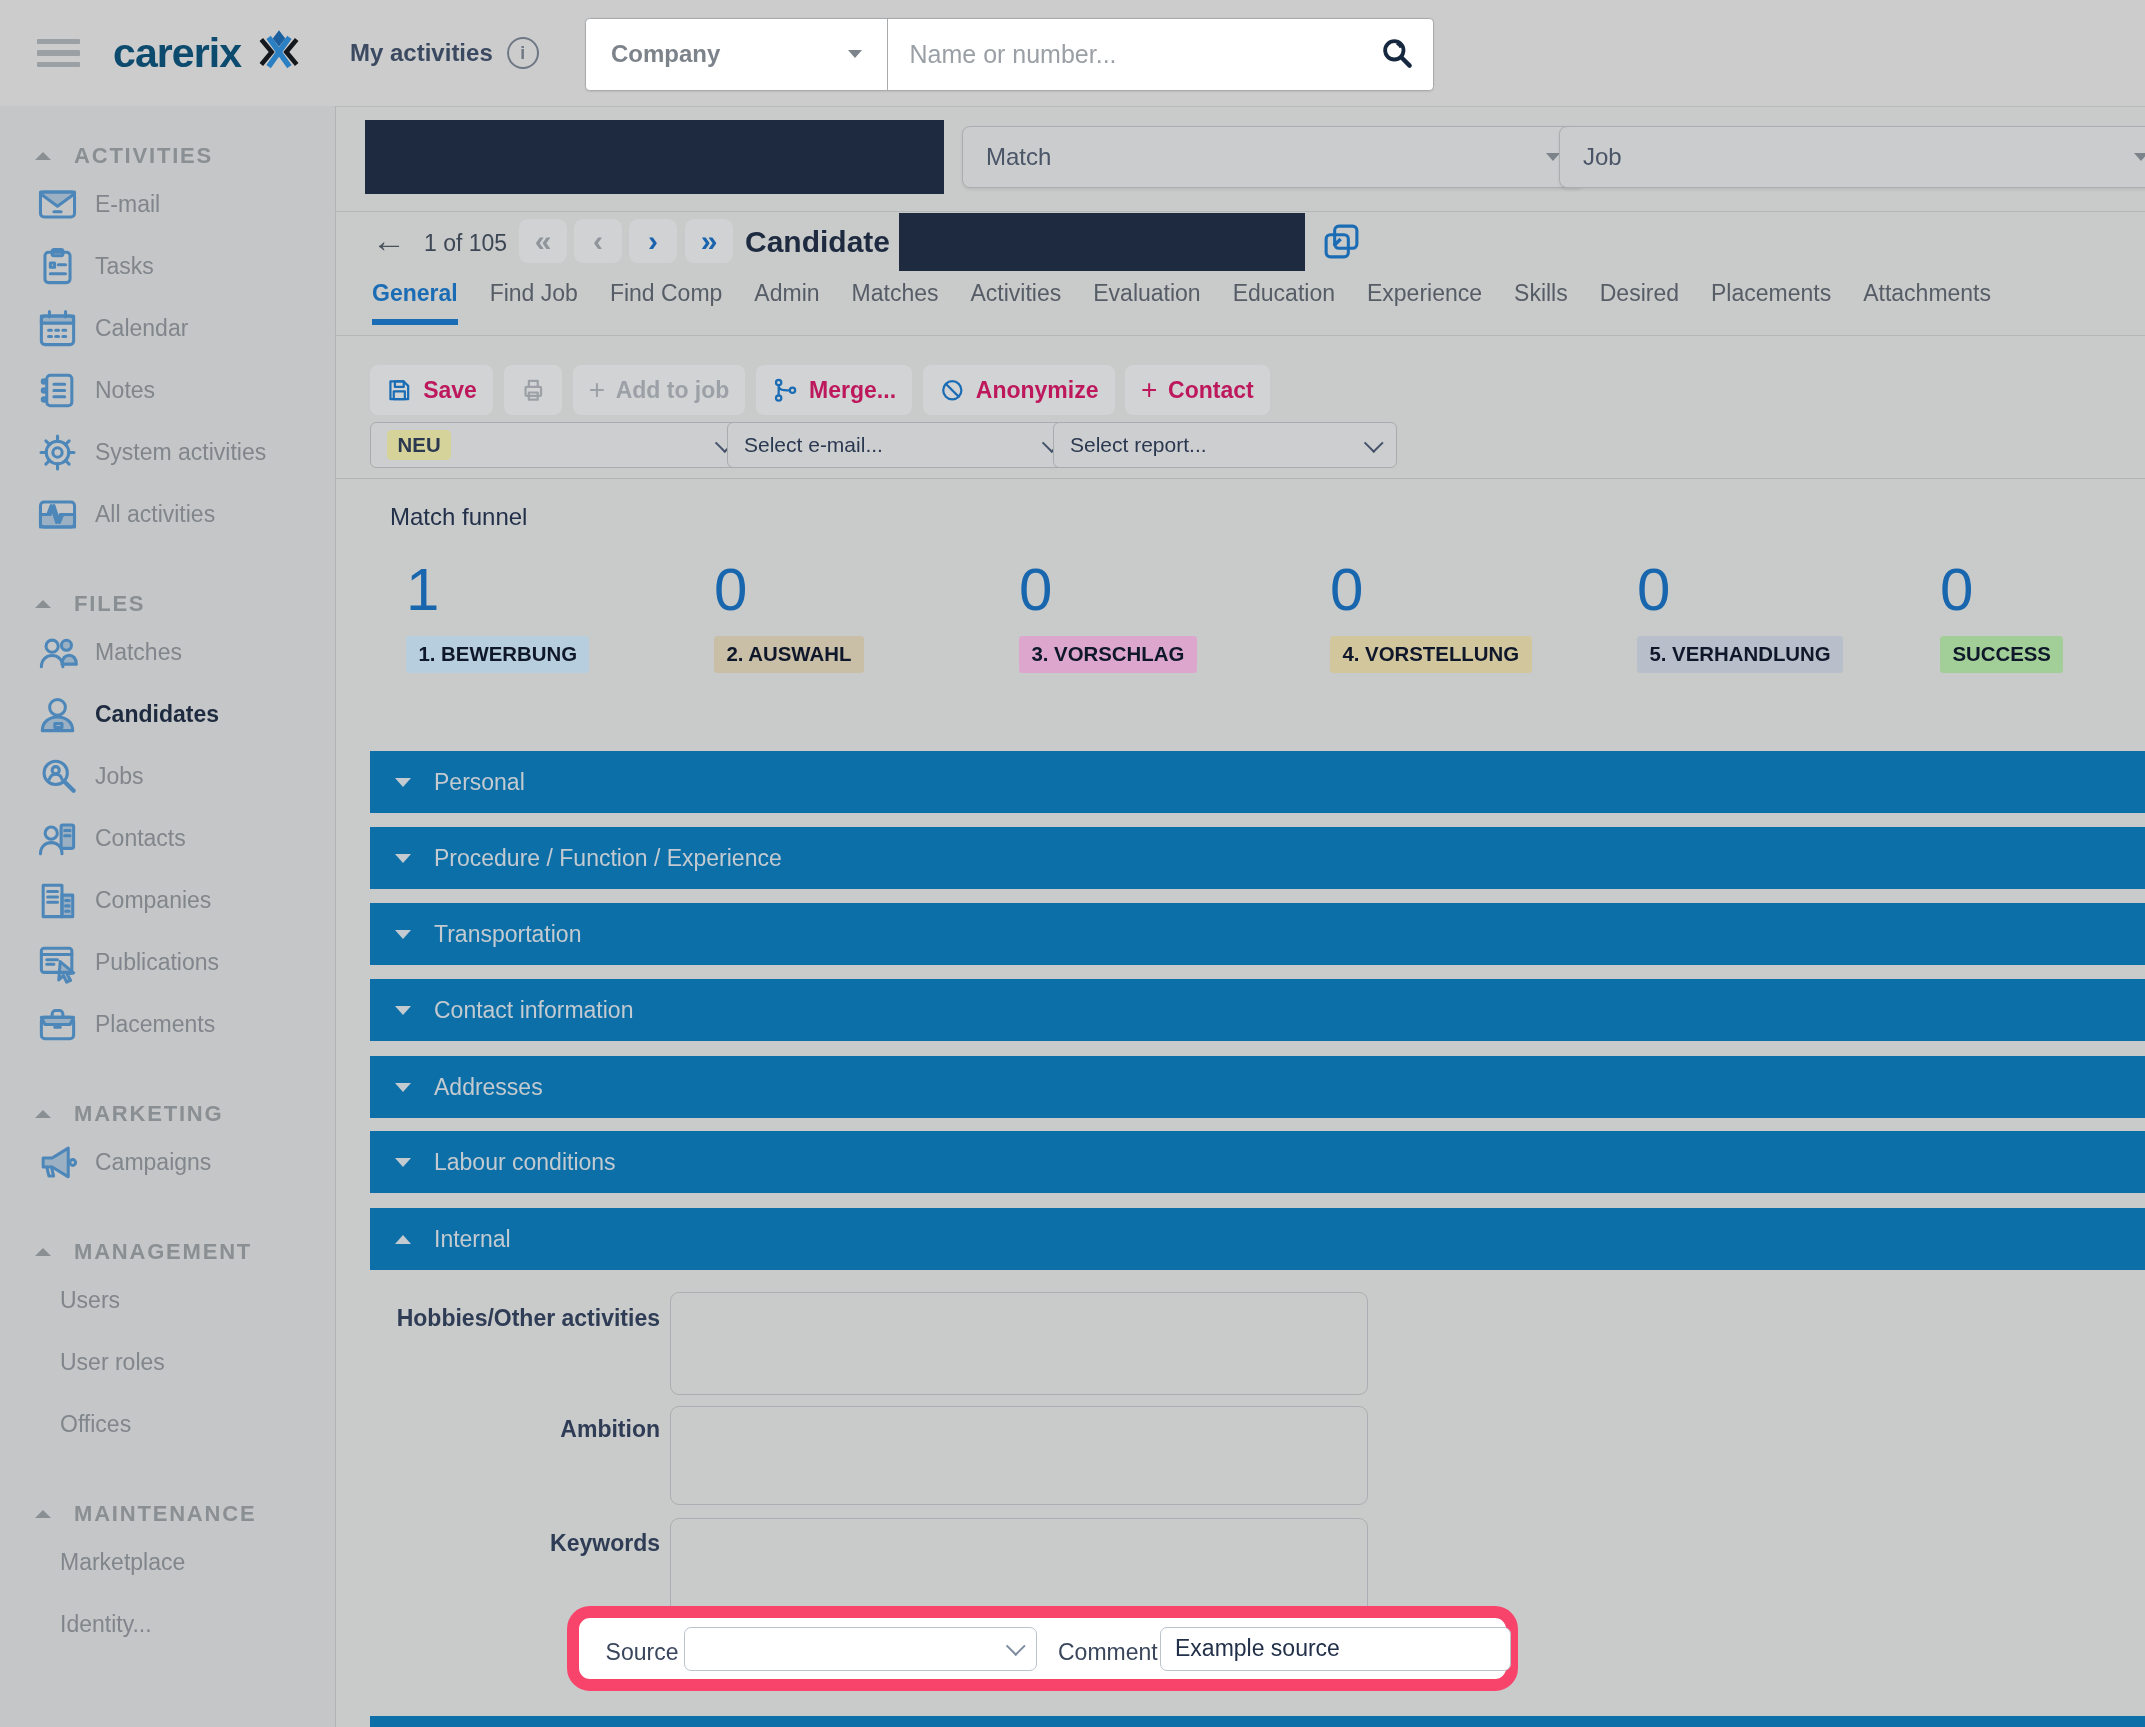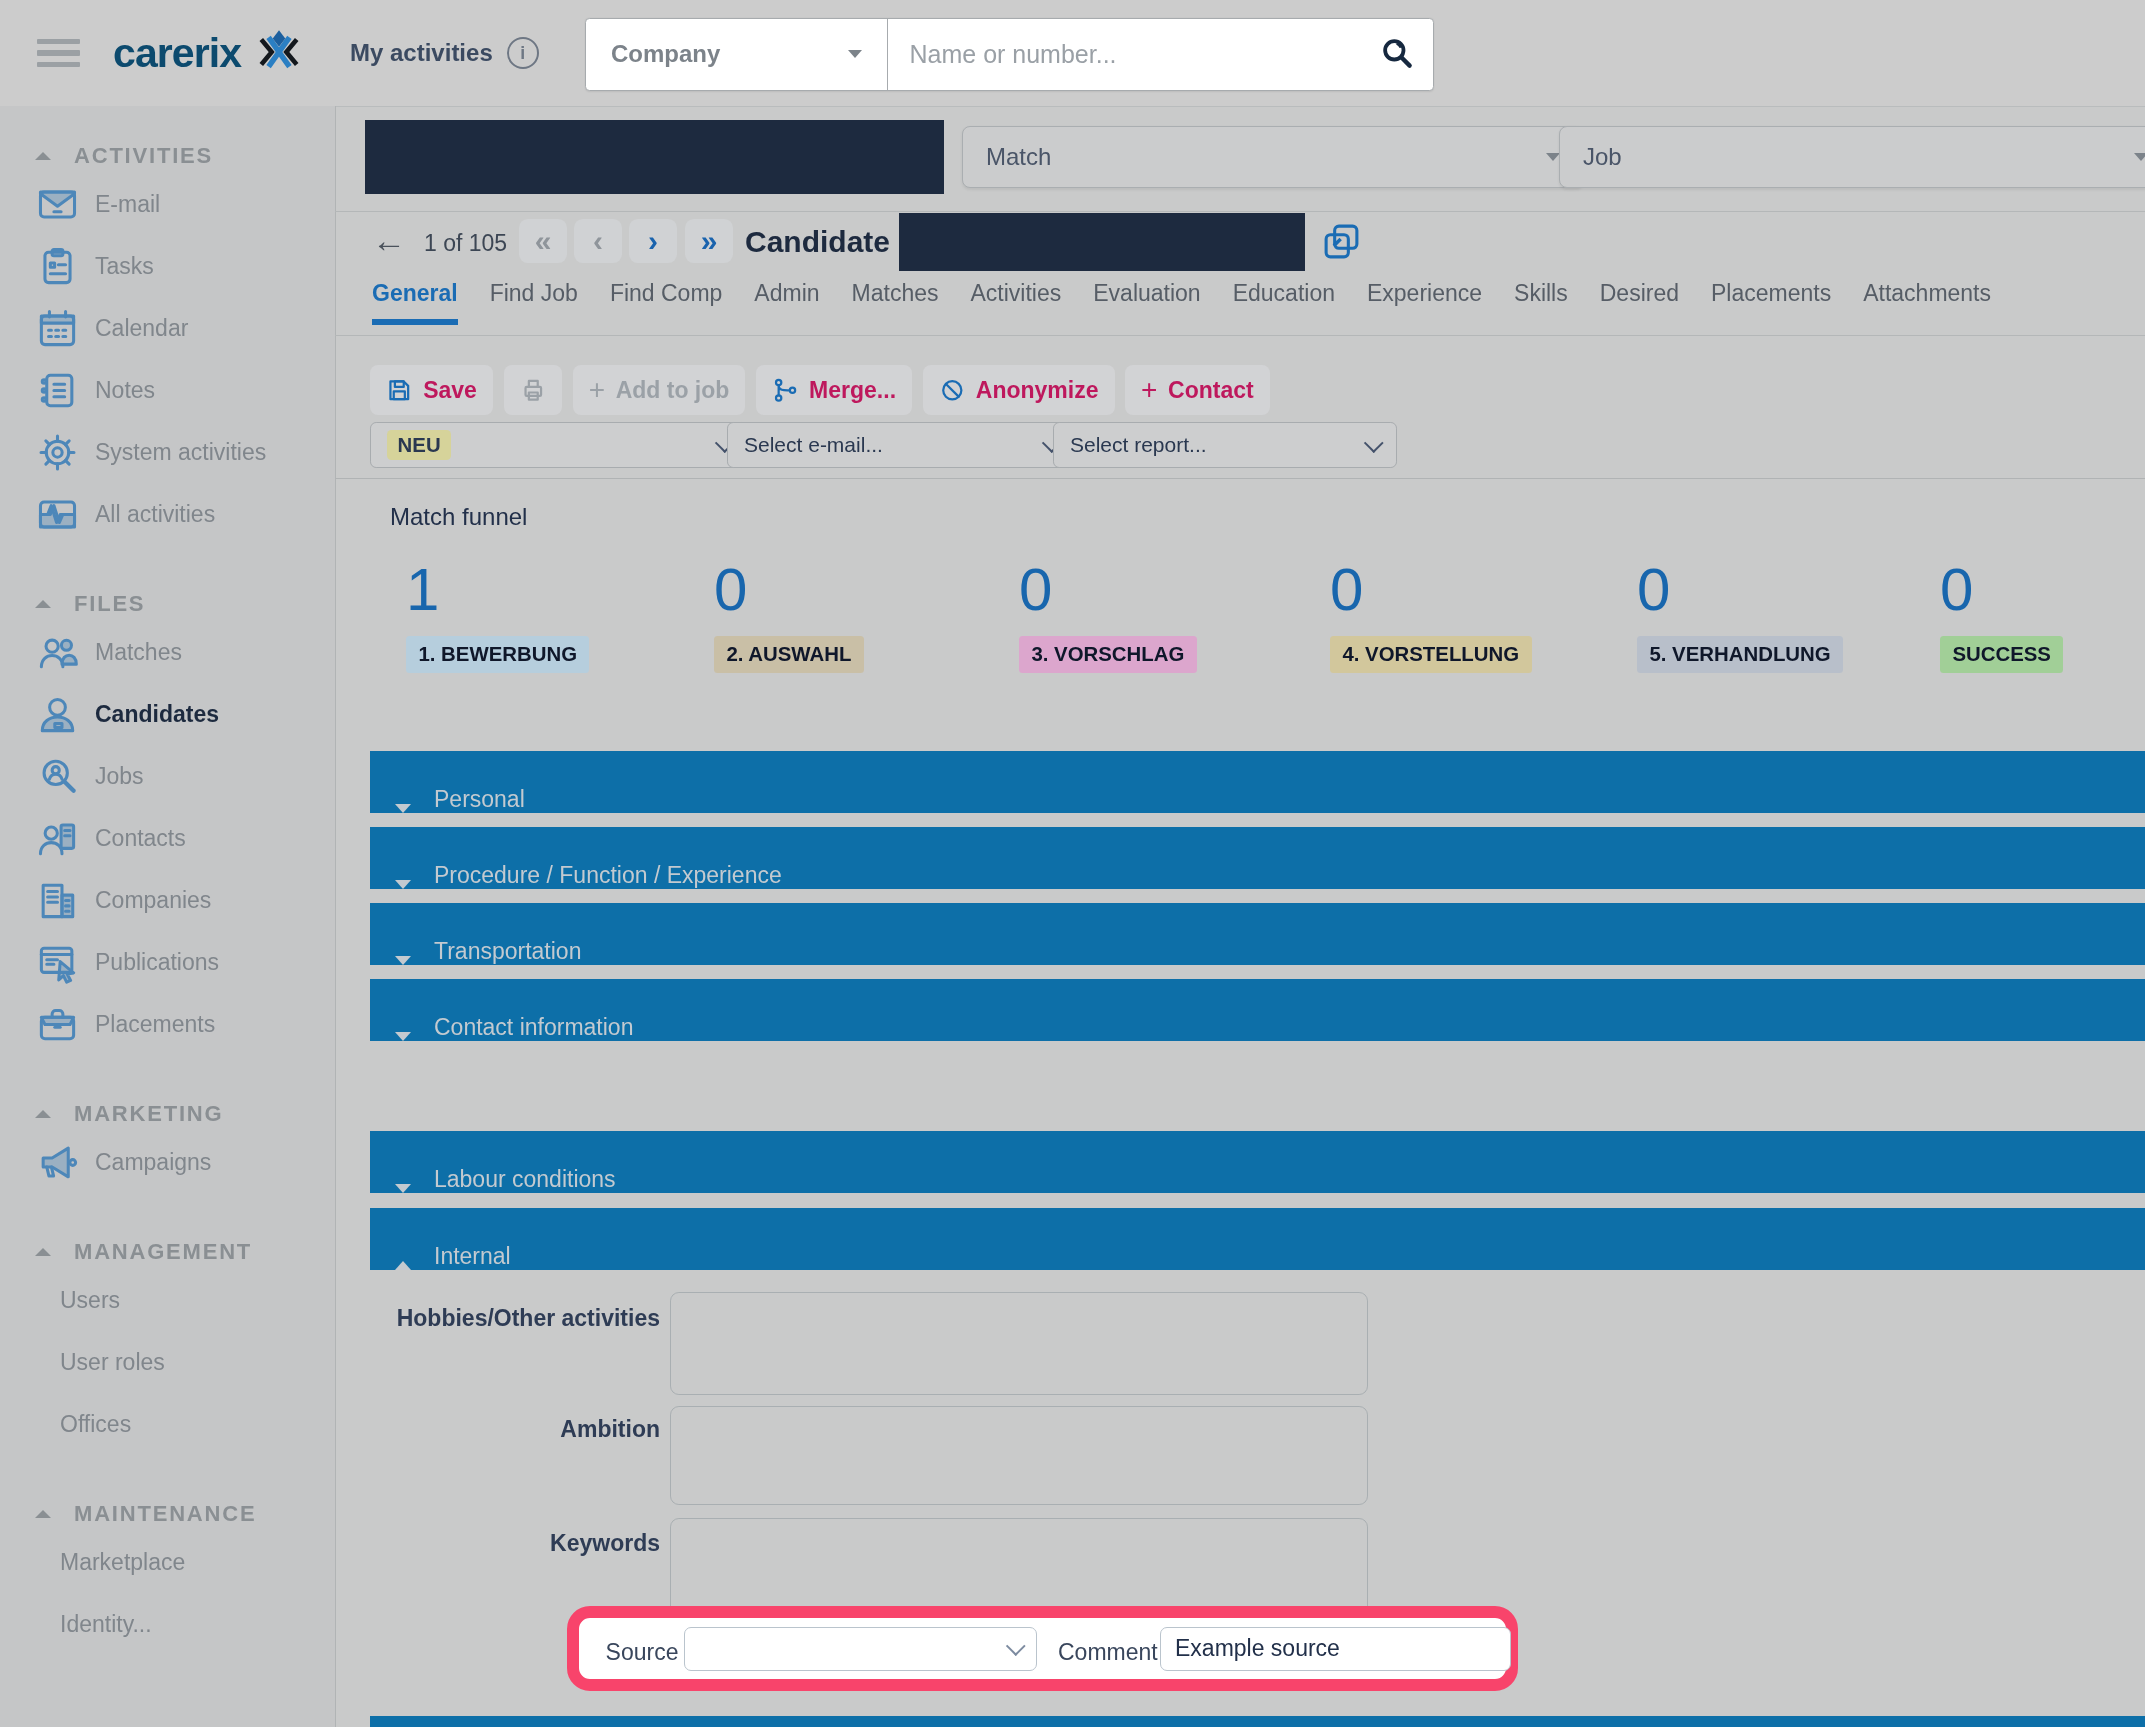--- a/index.html
+++ b/index.html
@@ -67,21 +67,21 @@
   
   .qselect{position:absolute;top:316px;height:44px;background:#cdcecf;border:1.8px solid #a8acaf;border-radius:6.2px;display:flex;align-items:center;justify-content:space-between;padding:0 16px;cursor:pointer;}
   .qselect-text{font-size:21px;color:#2a3850;}
   .status-badge{background:#d6d39a;border-radius:4.4px;padding:3.5px 10.6px;font-size:20.4px;font-weight:700;color:#2a3850;}
   .chev{width:11.5px;height:11.5px;border-right:2.7px solid #44526b;border-bottom:2.7px solid #44526b;transform:rotate(45deg);margin-top:-5.3px;}
   
   .funnel-title{position:absolute;left:55px;top:397px;font-size:24px;color:#22304a;}
   .stage-count{position:absolute;top:449px;font-size:60px;color:#1866ad;}
   .stage-badge{position:absolute;top:530px;padding:7px 12.4px;border-radius:3.5px;font-size:20.4px;font-weight:600;color:#0f172a;white-space:nowrap;}
   
-  .secbar{position:absolute;left:35px;width:1776px;height:62px;background:#0d6fa8;display:flex;align-items:flex-end;gap:23px;padding-left:25px;box-sizing:border-box;cursor:pointer;}
+  .secbar{position:absolute;left:35px;width:1776px;height:62px;background:#0d6fa8;display:flex;align-items:center;gap:23px;padding-left:25px;box-sizing:border-box;cursor:pointer;}
   .secbar-label{font-size:23px;color:#c3cad0;}
   .tri-down-lt{width:0;height:0;border-left:8px solid transparent;border-right:8px solid transparent;border-top:9.8px solid #c3cad0;}
   .tri-up-lt{width:0;height:0;border-left:8px solid transparent;border-right:8px solid transparent;border-bottom:9.8px solid #c3cad0;}
   
   .fld-label{position:absolute;width:293px;text-align:right;font-size:23px;font-weight:600;color:#2e3c55;}
   .fld-area{position:absolute;left:335px;width:698px;background:#c9caca;border:1.8px solid #a9afb2;border-radius:8.9px;resize:none;font-family:"Liberation Sans",sans-serif;font-size:21px;color:#2e3c55;outline:none;box-sizing:border-box;padding:8.9px 12.4px;}
   
   .annotation{position:absolute;left:232px;top:1500px;width:951px;height:85px;background:#ffffff;border:12.4px solid #f8446b;border-radius:23px;box-sizing:border-box;z-index:5;}
   .src-label{position:absolute;left:26.6px;top:21px;font-size:23px;color:#39465c;}
   .src-select{position:absolute;left:105px;top:8.9px;width:353px;height:44px;background:#fff;border:1.8px solid #bac4cd;border-radius:7px;display:flex;align-items:center;justify-content:flex-end;padding:0 14px;box-sizing:border-box;cursor:pointer;}
@@ -461,20 +461,24 @@
     <span class="secbar-label">Procedure / Function / Experience</span>
   </div>
   <div class="secbar" style="top:797px;">
     <span class="tri-down-lt"></span>
     <span class="secbar-label">Transportation</span>
   </div>
   <div class="secbar" style="top:873px;">
     <span class="tri-down-lt"></span>
     <span class="secbar-label">Contact information</span>
   </div>
+  <div class="secbar" style="top:950px;">
+    <span class="tri-down-lt"></span>
+    <span class="secbar-label">Addresses</span>
+  </div>
   <div class="secbar" style="top:1025px;">
     <span class="tri-down-lt"></span>
     <span class="secbar-label">Labour conditions</span>
   </div>
   <div class="secbar" style="top:1102px;">
     <span class="tri-up-lt"></span>
     <span class="secbar-label">Internal</span>
   </div>
 
   <label class="fld-label" style="left:32px;top:1199px;">Hobbies/Other activities</label>

